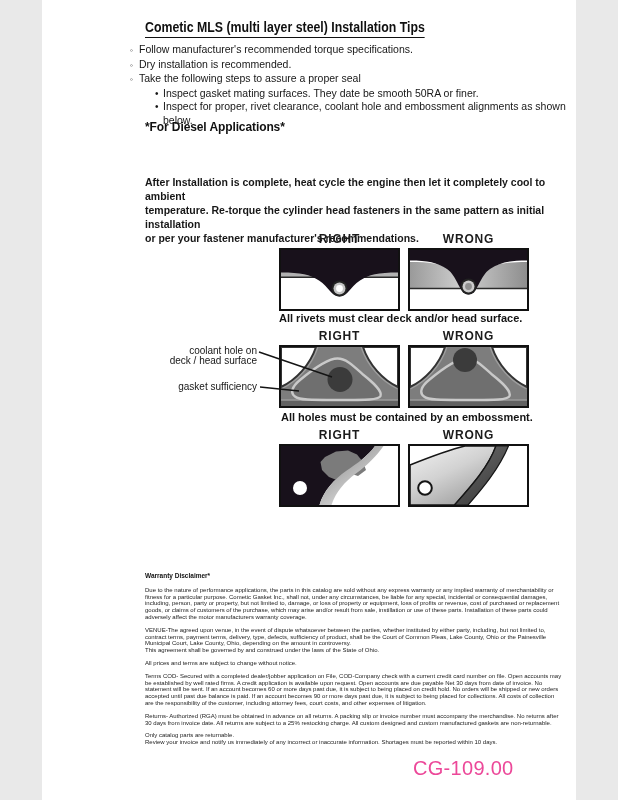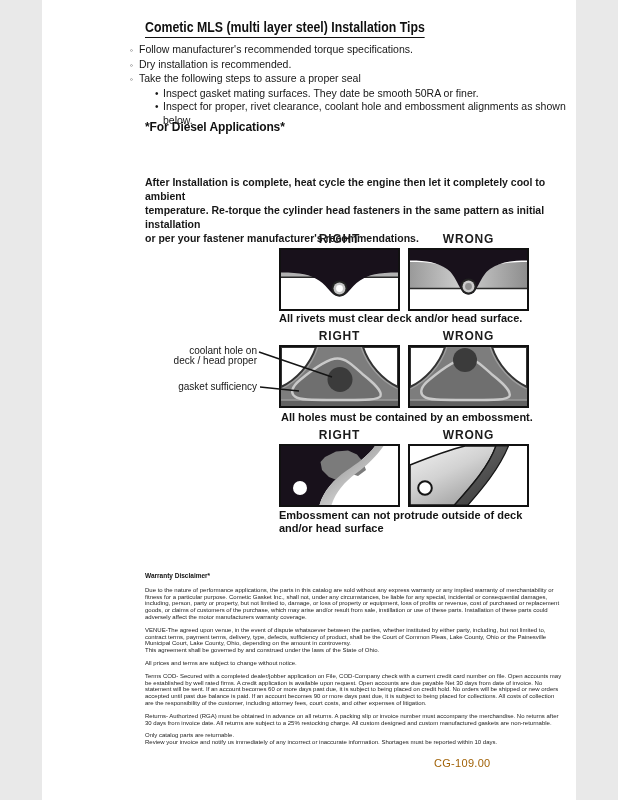--- a/index.html
+++ b/index.html
@@ -24,21 +24,21 @@
 
   .rw{width:121px;text-align:center;font-size:12px;font-weight:600;letter-spacing:.8px;color:#1b1b1b;}
   .cap{font-size:11px;font-weight:bold;color:#141414;line-height:12.5px;}
 
   .ann{width:110px;text-align:right;font-size:10px;line-height:10.4px;color:#171717;}
 
   .disc{left:103px;top:573px;width:440px;font-size:6px;line-height:6.8px;color:#232323;}
   .disc-h{font-size:6.5px;font-weight:bold;margin:0 0 7px 0;color:#111;}
   .disc p{margin:0 0 6px 0;white-space:pre-line;}
 
-  .pcode{left:392px;top:757px;font-size:11px;letter-spacing:.3px;color:#a16207;}
+  .pcode{left:371px;top:757px;font-size:20px;letter-spacing:.3px;color:#ec4899;}
   svg{display:block;}
 </style>
 </head>
 <body>
 
 <div class="page">
 
   <div class="abs title">Cometic MLS (multi layer steel) Installation Tips</div>
 
   <div class="abs tips">
@@ -101,21 +101,21 @@
     <circle cx="60.5" cy="38.5" r="3.4" fill="#8f8f8f"></circle>
     <rect x="1" y="1" width="119" height="61" fill="none" stroke="#111111" stroke-width="2"></rect>
   </svg>
 
   <div class="abs cap" style="left:237px;top:312px">All rivets must clear deck and/or head surface.</div>
 
   <div class="abs rw" style="left:237px;top:329px">RIGHT</div>
   <div class="abs rw" style="left:366px;top:329px">WRONG</div>
 
   <div class="abs ann pre" style="left:105px;top:346px">coolant hole on
-deck / head proper</div>
+deck / head surface</div>
   <div class="abs ann" style="left:105px;top:382px">gasket sufficiency</div>
 
   <svg class="abs" style="left:237px;top:345px" width="121" height="63" viewBox="0 0 121 63">
     <rect x="2" y="2" width="117" height="59" fill="#7d7d7d"></rect>
     <path d="M37,2 C31,20 17,35 2,42" fill="none" stroke="#9d9d9d" stroke-width="5"></path>
     <path d="M2,2 L37,2 C31,20 17,35 2,42 Z" fill="#ffffff" stroke="#333333" stroke-width="2"></path>
     <path d="M84,2 C90,20 104,35 119,42" fill="none" stroke="#9d9d9d" stroke-width="5"></path>
     <path d="M119,2 L84,2 C90,20 104,35 119,42 Z" fill="#ffffff" stroke="#333333" stroke-width="2"></path>
     <rect x="2" y="55.5" width="117" height="5.5" fill="#616161"></rect>
     <line x1="2" y1="55" x2="119" y2="55" stroke="#a9a9a9" stroke-width="1.2"></line>
@@ -174,22 +174,20 @@
           <stop offset="1" stop-color="#3f3f3f"></stop>
       </linearGradient>
     </defs>
     <rect x="0" y="0" width="121" height="63" fill="#ffffff"></rect>
     <path d="M2,21 C22,13 40,6 57,2 L88,2 C80,24 62,43.5 46.5,61 L2,61 Z" fill="url(#glight)" stroke="#161616" stroke-width="1.6"></path>
     <path d="M88,2 L100.5,2 C91,25 74,45 60,61 L46.5,61 C62,43.5 80,24 88,2 Z" fill="url(#gdark)" stroke="#161616" stroke-width="1.2"></path>
     <circle cx="17" cy="44" r="6.8" fill="#ffffff" stroke="#141414" stroke-width="2"></circle>
     <rect x="1" y="1" width="119" height="61" fill="none" stroke="#111111" stroke-width="2"></rect>
   </svg>
 
-  <div class="abs cap pre" style="left:237px;top:509px">Embossment can not protrude outside of deck
-and/or head surface</div>
 
   <div class="abs disc">
     <div class="disc-h">Warranty Disclaimer*</div>
     <p>Due to the nature of performance applications, the parts in this catalog are sold without any express warranty or any implied warranty of merchantability or
 fitness for a particular purpose. Cometic Gasket Inc., shall not, under any circumstances, be liable for any special, incidental or consequential damages,
 including, person, party or property, but not limited to, damage, or loss of property or equipment, loss of profits or revenue, cost of purchased or replacement
 goods, or claims of customers of the purchase, which may arise and/or result from sale, instillation or use of these parts. Installation of these parts could
 adversely affect the motor manufacturers warranty coverage.</p>
     <p>VENUE-The agreed upon venue, in the event of dispute whatsoever between the parties, whether instituted by either party, including, but not limited to,
 contract terms, payment terms, delivery, type, defects, sufficiency of product, shall be the Court of Common Pleas, Lake County, Ohio or the Painesville

